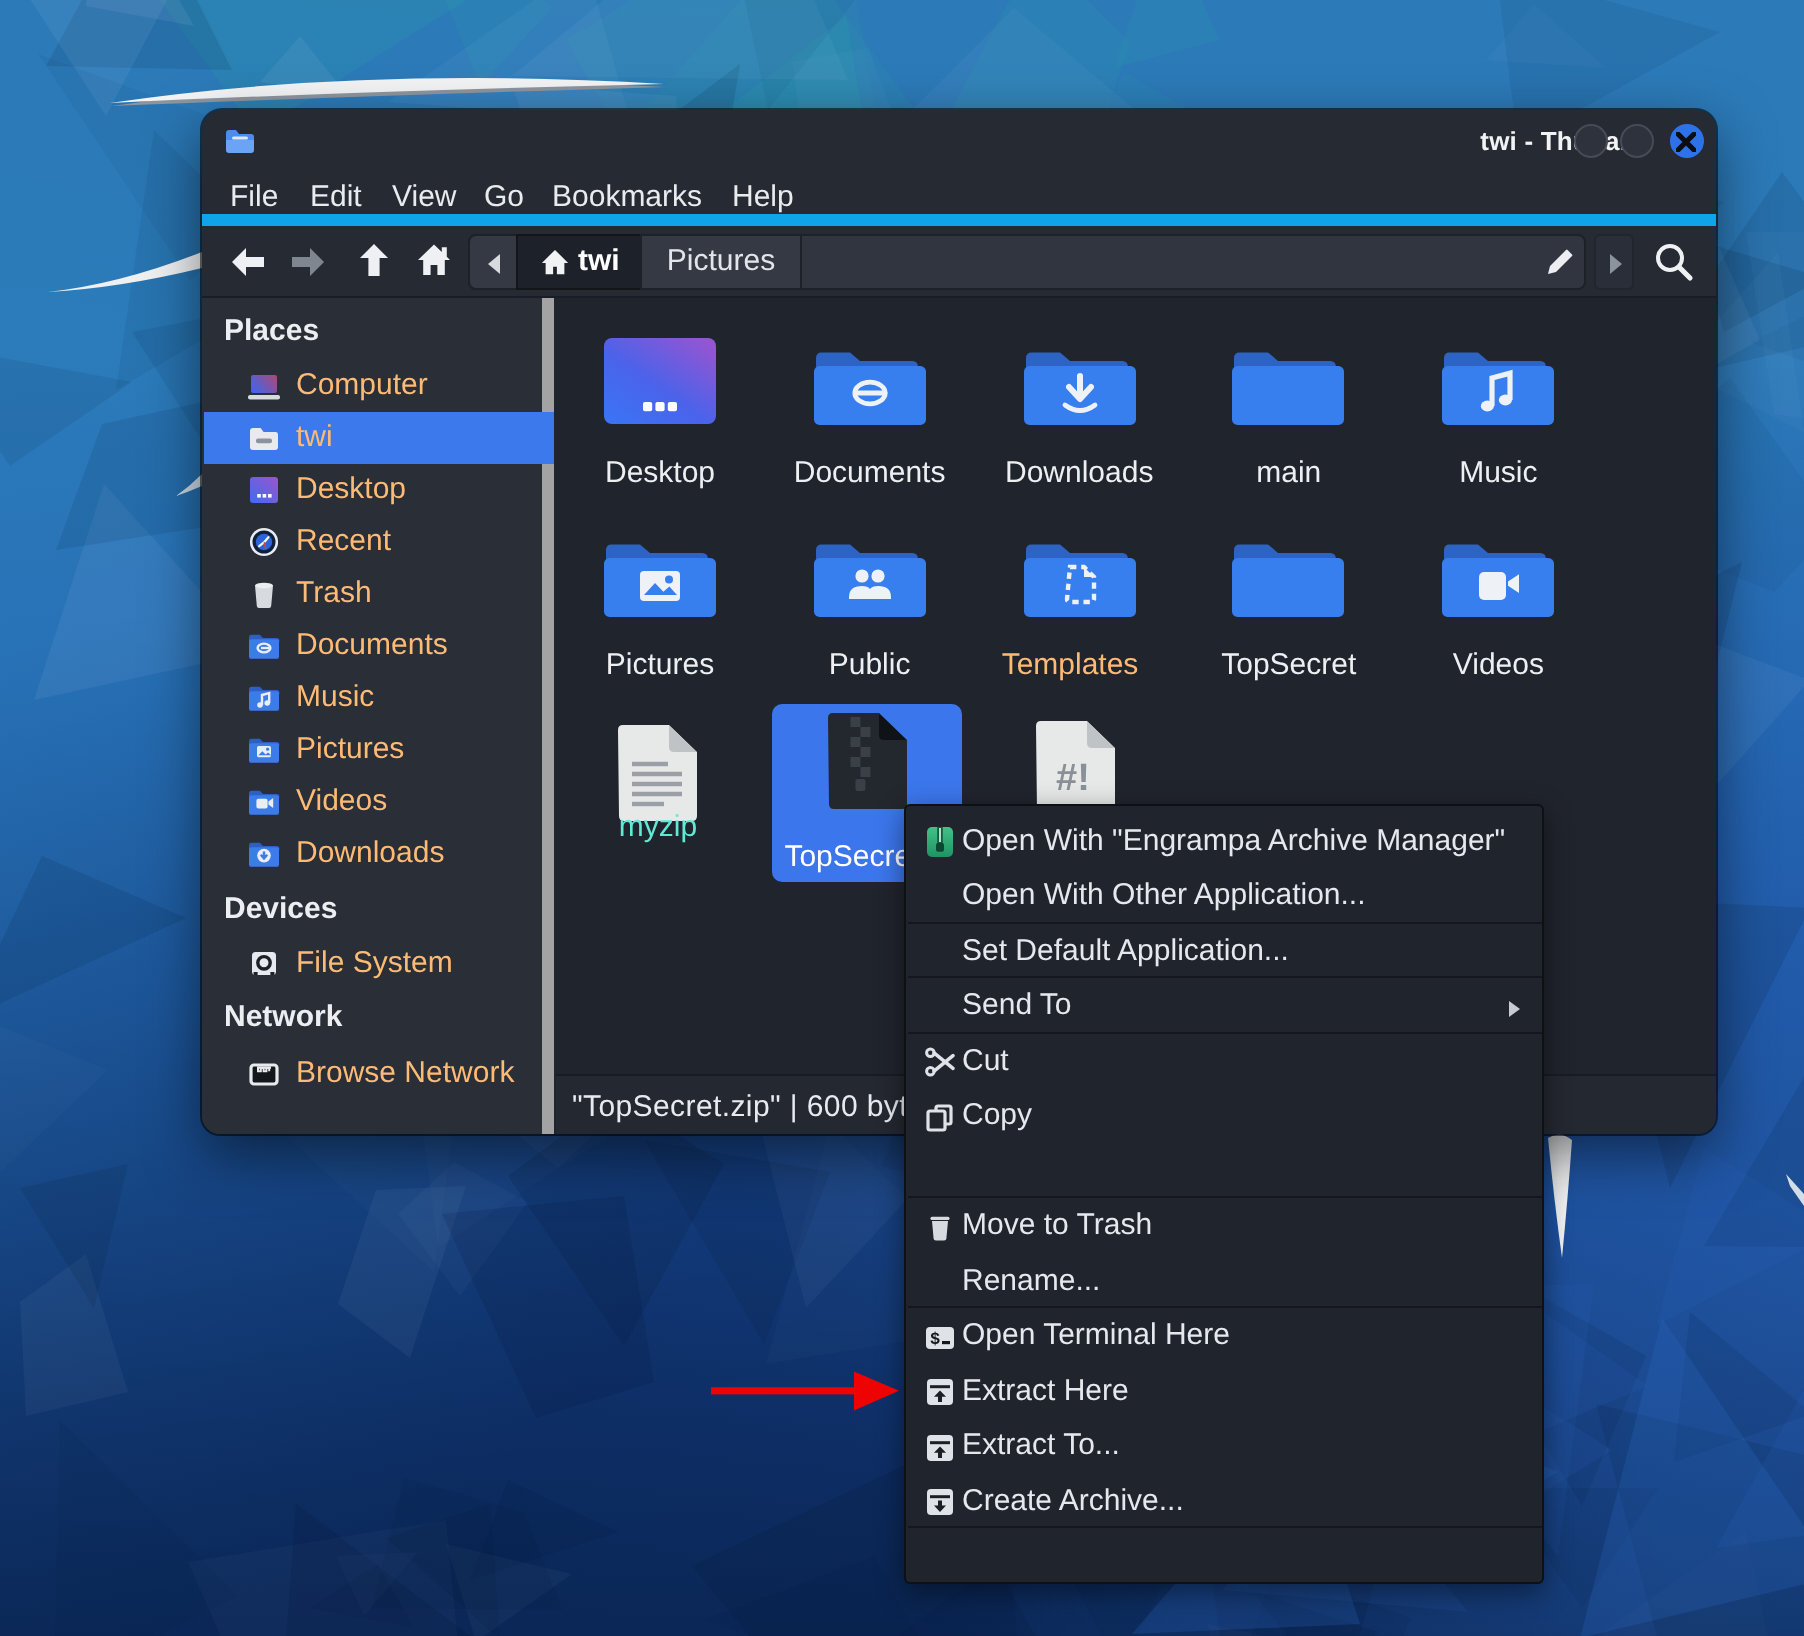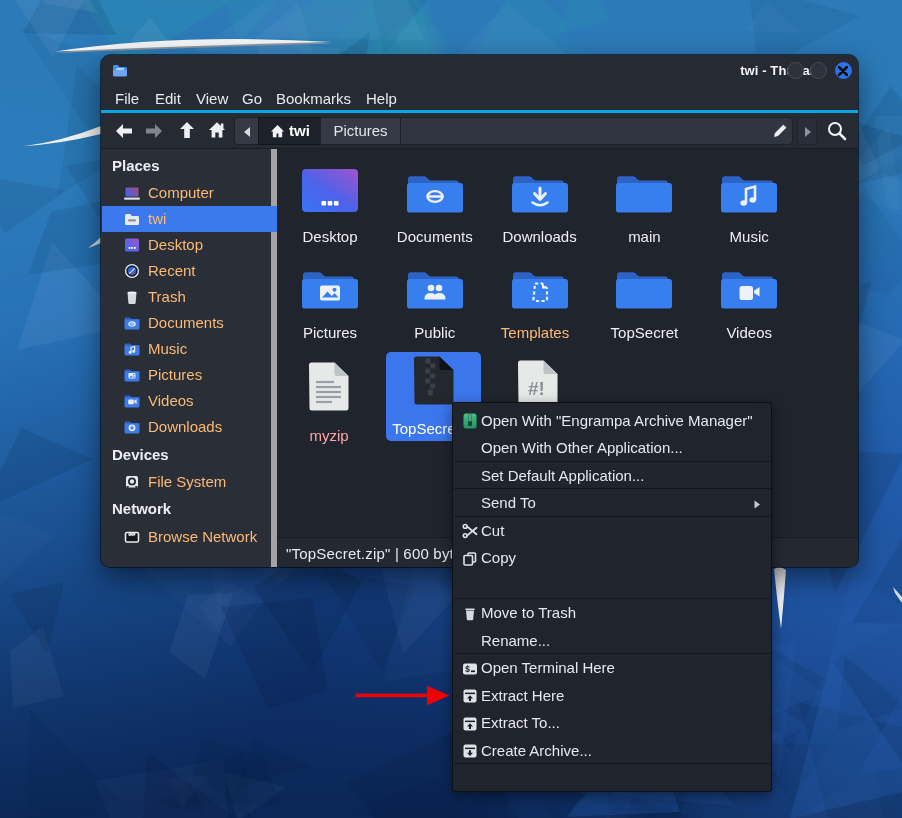--- a/index.html
+++ b/index.html
@@ -1,20 +1,20 @@
 <!DOCTYPE html>
 <html><head><meta charset="utf-8"><style>
 *{margin:0;padding:0;box-sizing:border-box}
 html,body{width:902px;height:818px;overflow:hidden;font-family:"Liberation Sans",sans-serif}
 #wall{position:absolute;left:0;top:0;width:902px;height:818px}
 .abs{position:absolute}
 #win{position:absolute;left:101px;top:55px;width:757px;height:512px;background:#262a33;border-radius:10px 10px 9px 9px;box-shadow:0 10px 28px rgba(0,0,0,.5),0 0 0 1px rgba(0,0,0,.55)}
 #title{position:absolute;left:0;top:8px;width:714px;text-align:right;color:#f2f3f5;font-size:13px;font-weight:bold;letter-spacing:.1px}
 .wbtn{position:absolute;top:6.5px;width:17px;height:17px;border-radius:50%}
-#menubar{position:absolute;left:0;top:30px;width:100%;height:28px;border-bottom:3px solid #0ea5e9}
+#menubar{position:absolute;left:0;top:30px;width:100%;height:28px;border-bottom:6px solid #0ea5e9}
 .mi{position:absolute;top:5px;color:#e9ebee;font-size:15px}
 #toolbar{position:absolute;left:0;top:58px;width:100%;height:36px;border-bottom:1px solid #191d25}
 #pathbar{position:absolute;left:133px;top:62px;width:559px;height:28px;background:#30353f;border:1px solid #1d212a;border-radius:4px}
 #seg-back{z-index:2;position:absolute;left:133px;top:62px;width:25px;height:28px;background:#343944;border:1px solid #1d212a;border-radius:4px 0 0 4px}
 #seg-twi{z-index:2;position:absolute;left:157px;top:62px;width:63px;height:28px;background:#1d2129;border:1px solid #121519}
 #seg-pic{z-index:2;position:absolute;left:219px;top:62px;width:81px;height:28px;background:#343944;border:1px solid #1d212a;color:#e2e5ea;font-size:15px;text-align:center;line-height:26px}
 #btn-next{z-index:2;position:absolute;left:696px;top:62px;width:20px;height:28px;background:#2a2e38;border:1px solid #21252e;border-radius:3px}
 #content{position:absolute;left:0;top:94px;width:100%;height:418px;background:#20242d;border-radius:0 0 9px 9px;overflow:hidden}
 #sidebar{position:absolute;left:0;top:0;width:176px;height:418px;background:#292e37;border-right:6px solid #a3a3a3}
 .shead{position:absolute;left:11px;color:#eceef1;font-size:15px;font-weight:bold}
@@ -447,21 +447,21 @@
           <path d="M2 4 q0-2.5 2.5-2.5 h23 L41.5 15 v32 q0 2.5-2.5 2.5 h-34 q-2.5 0-2.5-2.5 z" fill="#e7e9e9"></path>
 <path d="M27.5 1.8 v10.7 q0 2.5 2.5 2.5 h11.3 z" fill="#bfc3c6"></path>
 <g stroke="#9aa0a5" stroke-width="2.2">
             <path d="M9 21 h18"></path>
             <path d="M9 26 h25"></path>
             <path d="M9 31 h25"></path>
             <path d="M9 36 h25"></path>
             <path d="M9 41 h16"></path>
           </g>
         </svg>
-<div class="flabel" style="left:-1px;top:278px;color:#fca5a5">myzip</div>
+<div class="flabel" style="left:-1px;top:256px;color:#5eead4">myzip</div>
 <div class="abs" style="left:108px;top:203px;width:95px;height:89px;background:#3b76ec;border-radius:5px"></div>
 <svg class="abs" style="left:134px;top:206px" width="44" height="51" viewBox="0 0 44 51">
           <path d="M2 4 q0-2.5 2.5-2.5 h23 L41.5 15 v32 q0 2.5-2.5 2.5 h-34 q-2.5 0-2.5-2.5 z" fill="#23272e"></path>
 <path d="M27.5 1.8 v10.7 q0 2.5 2.5 2.5 h11.3 z" fill="#0f1216"></path>
 <g fill="#3a4048">
             <rect x="13.2" y="3.5" width="5" height="5"></rect>
             <rect x="18.2" y="8.5" width="5" height="5"></rect>
             <rect x="13.2" y="13.5" width="5" height="5"></rect>
             <rect x="18.2" y="18.5" width="5" height="5"></rect>
             <rect x="13.2" y="23.5" width="5" height="5"></rect>

